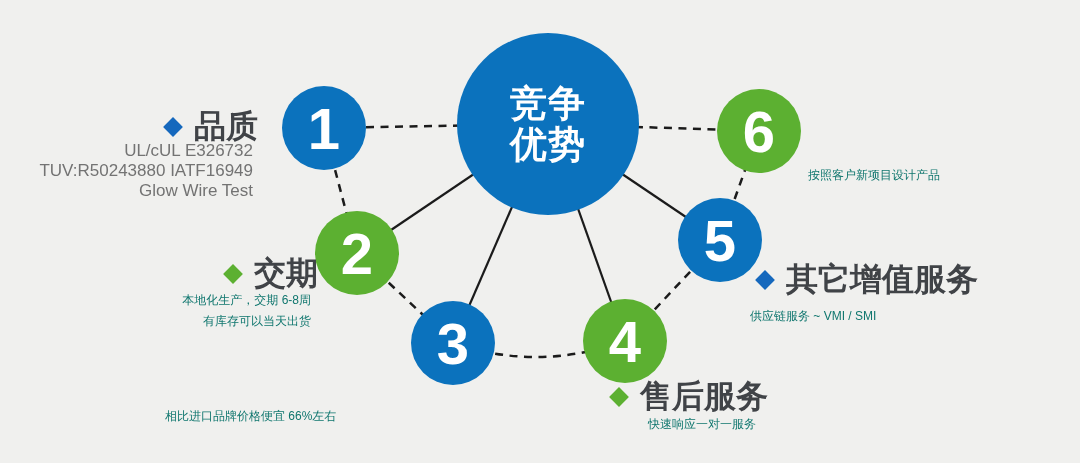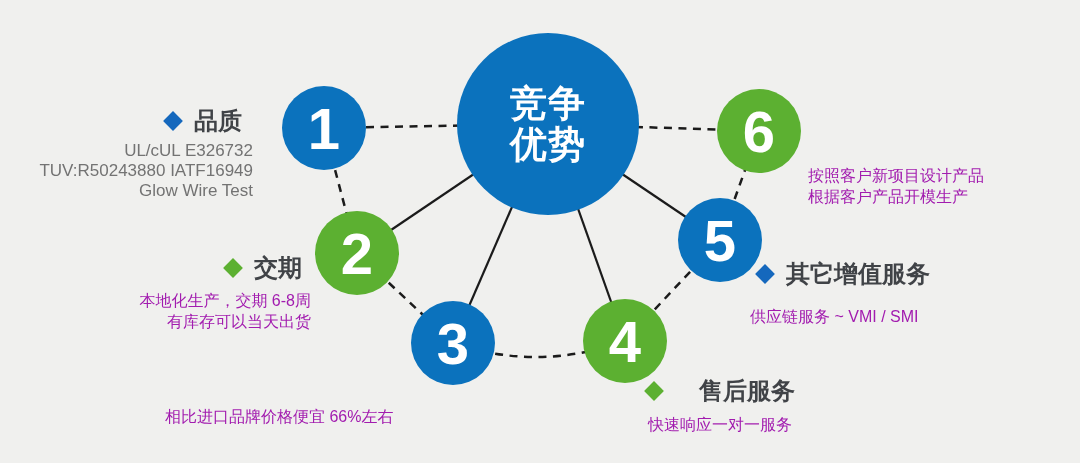--- a/index.html
+++ b/index.html
@@ -35,40 +35,40 @@
   .node-circle{width:84px;height:84px;font-size:58px;}
   .n1{left:282px;top:86px;}
   .n2{left:315px;top:211px;}
   .n3{left:411px;top:301px;}
   .n4{left:583px;top:299px;}
   .n5{left:678px;top:198px;}
   .n6{left:717px;top:89px;}
   .hdr{
     position:absolute;z-index:3;
     display:flex;align-items:center;
-    font-size:24px;font-weight:bold;color:#404347;
+    font-size:32px;font-weight:bold;color:#404347;
     white-space:nowrap;
   }
   .diamond{
     width:14px;height:14px;transform:rotate(45deg);
     margin-right:14px;flex:0 0 auto;
   }
   .d-blue{background:#1568bd;}
   .d-green{background:#5cb031;}
   .desc{
     position:absolute;z-index:3;
-    color:#a21caf;font-size:16px;line-height:21px;
+    color:#0f766e;font-size:12px;line-height:21px;
     white-space:nowrap;
   }
   .desc.en{color:#737373;font-size:17px;line-height:20px;}
   .right{text-align:right;}
   .h1{left:166px;top:105px;}
   .h2{left:226px;top:252px;}
   .h3{left:320px;top:375px;}
-  .h4{left:647px;top:375px;gap:24px;}
+  .h4{left:612px;top:375px;}
   .h5{left:758px;top:258px;}
   .h6{left:806px;top:130px;}
   .b1{left:13px;top:141px;width:240px;}
   .b2{left:71px;top:290px;width:240px;}
   .b3{left:165px;top:406px;}
   .b4{left:648px;top:406px;margin-top:8px;}
   .b5{left:750px;top:306px;}
   .b6{left:808px;top:165px;}
 </style>
 </head>
@@ -150,16 +150,15 @@
   <div class="hdr h5">
     <span class="diamond d-blue"></span>
     <span>其它增值服务</span>
   </div>
   <div class="desc b5">
     <div>供应链服务 ~ VMI / SMI</div>
   </div>
 
   <div class="desc b6">
     <div>按照客户新项目设计产品</div>
-    <div>根据客户产品开模生产</div>
   </div>
 
 </div>
 
 </body></html>

